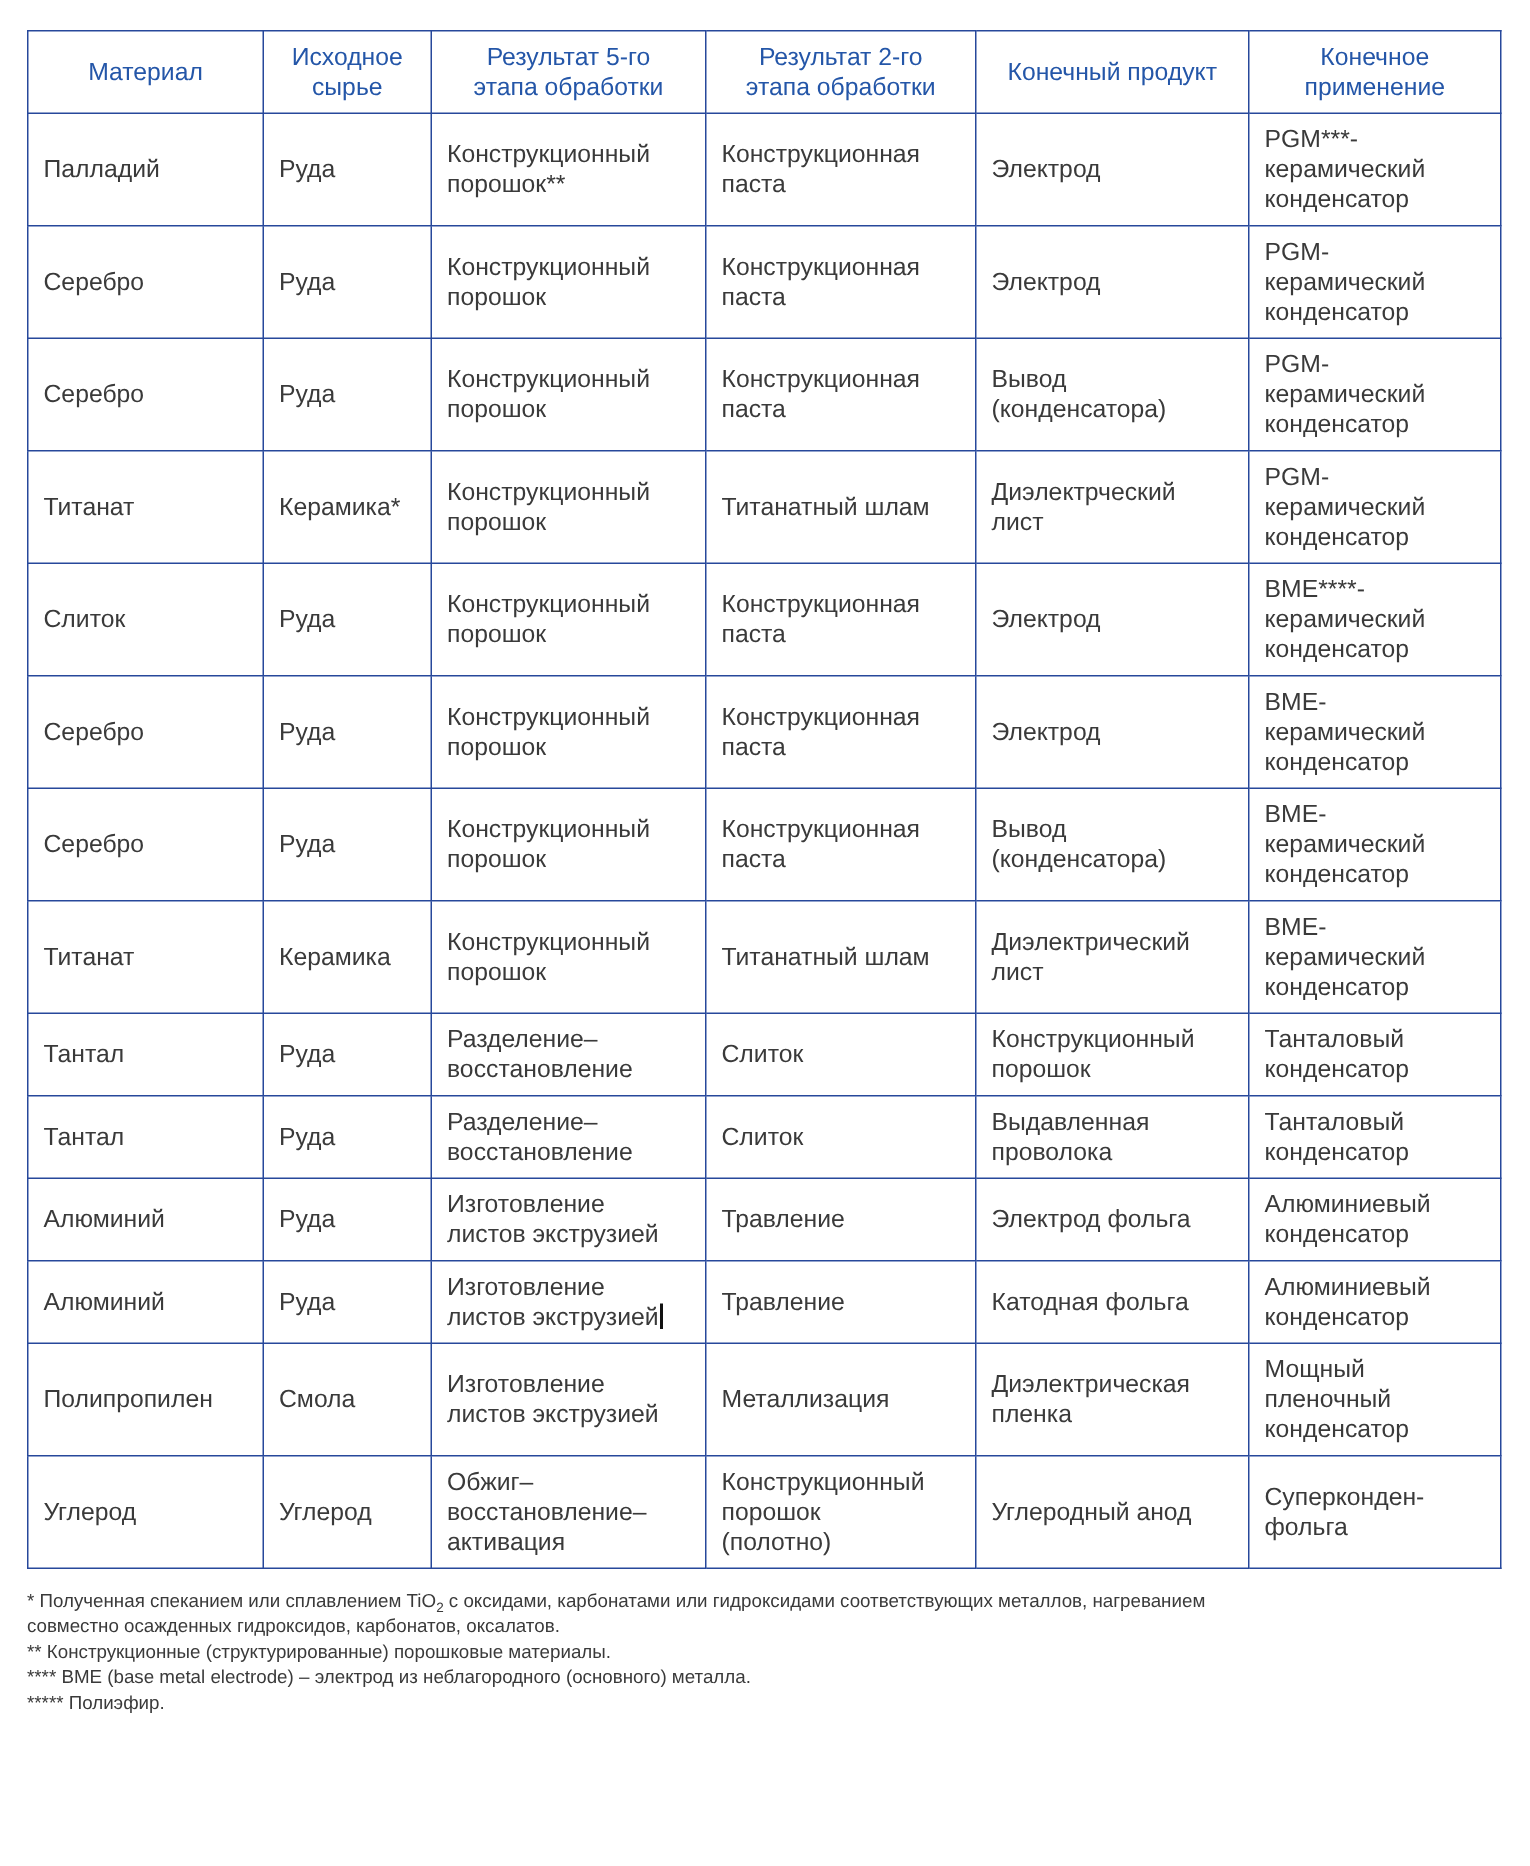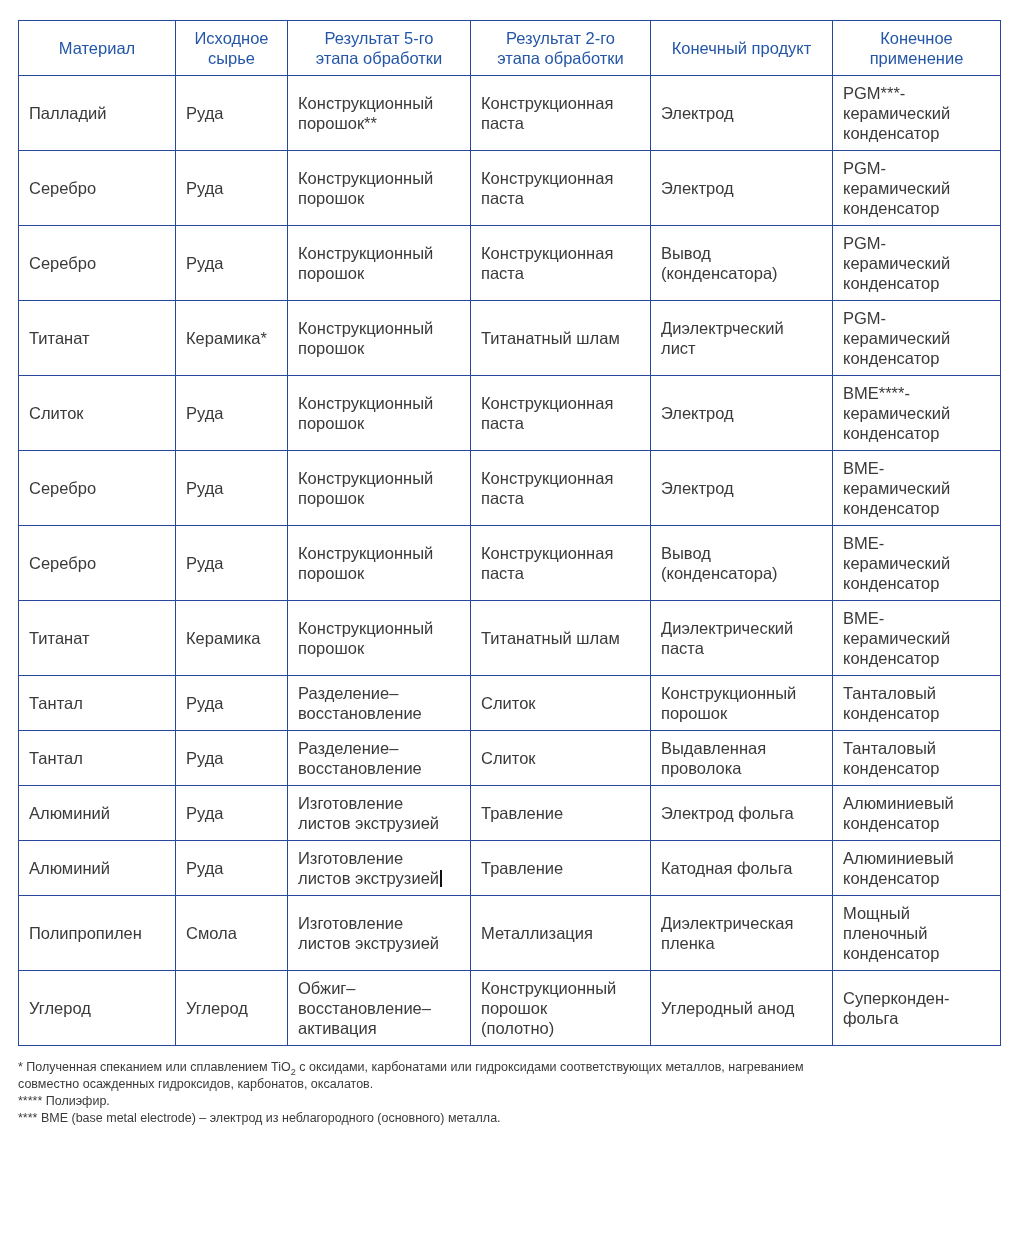--- a/index.html
+++ b/index.html
@@ -184,21 +184,21 @@
 керамический
 конденсатор</td>
         </tr>
         <tr>
           <td>Титанат</td>
           <td>Керамика</td>
           <td>Конструкционный
 порошок</td>
           <td>Титанатный шлам</td>
           <td>Диэлектрический
-паста</td>
+лист</td>
           <td>BME-
 керамический
 конденсатор</td>
         </tr>
         <tr>
           <td>Тантал</td>
           <td>Руда</td>
           <td>Разделение–
 восстановление</td>
           <td>Слиток</td>
@@ -262,16 +262,17 @@
           <td>Углеродный анод</td>
           <td>Суперконден-
 фольга</td>
         </tr>
       </tbody>
   </table>
 
   <div class="footnotes" id="footnotes">
       <div class="footnote"><span>* Полученная спеканием или сплавлением TiO</span><sub>2</sub><span> с оксидами, карбонатами или гидроксидами соответствующих металлов, нагреванием
 совместно осажденных гидроксидов, карбонатов, оксалатов.</span></div>
+      <div class="footnote"><span>** Конструкционные (структурированные) порошковые материалы.</span></div>
+      <div class="footnote"><span>**** BME (base metal electrode) – электрод из неблагородного (основного) металла.</span></div>
       <div class="footnote"><span>***** Полиэфир.</span></div>
-      <div class="footnote"><span>**** BME (base metal electrode) – электрод из неблагородного (основного) металла.</span></div>
     </div>
 </div>
 
 </body></html>

